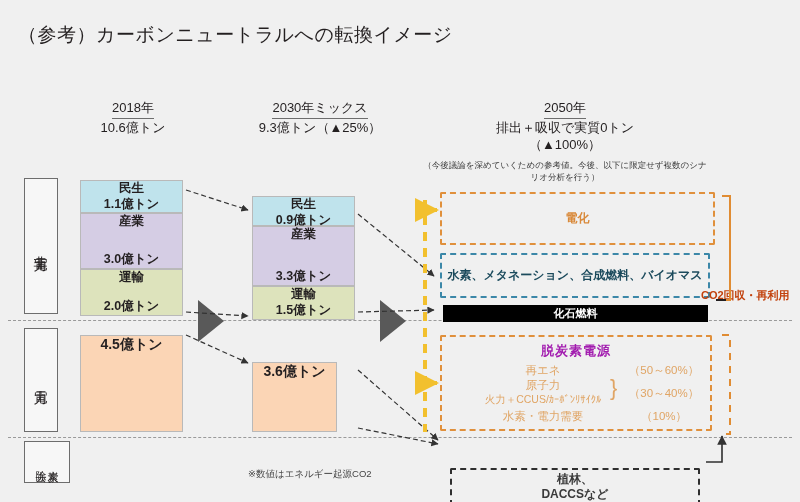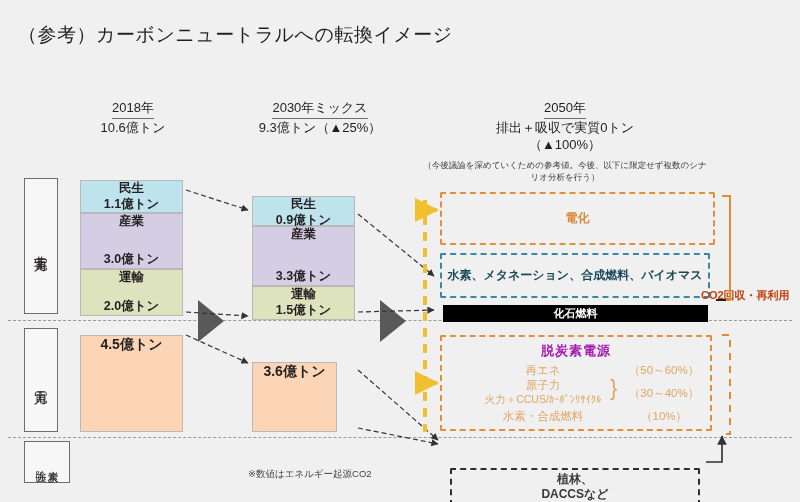--- a/index.html
+++ b/index.html
@@ -250,21 +250,21 @@
   </div>
 
   <div class="abs" id="bx-datsutanso">
     <div class="hd">脱炭素電源</div>
     <div class="rows">
       <div class="l" style="top:0px">再エネ</div>
       <div class="r" style="top:0px">（50～60%）</div>
       <div class="l" style="top:15px">原子力</div>
       <div class="l" style="top:30px;font-size:10.5px">火力＋CCUS/ｶｰﾎﾞﾝﾘｻｲｸﾙ</div>
       <div class="r" style="top:23px">（30～40%）</div>
-      <div class="l" style="top:46px">水素・合成燃料</div>
+      <div class="l" style="top:46px">水素・電力需要</div>
       <div class="r" style="top:46px">（10%）</div>
       <div class="brace">}</div>
     </div>
   </div>
 
   <div class="abs" id="bx-removal">
     <span>植林、</span>
     <span>DACCSなど</span>
   </div>
 

